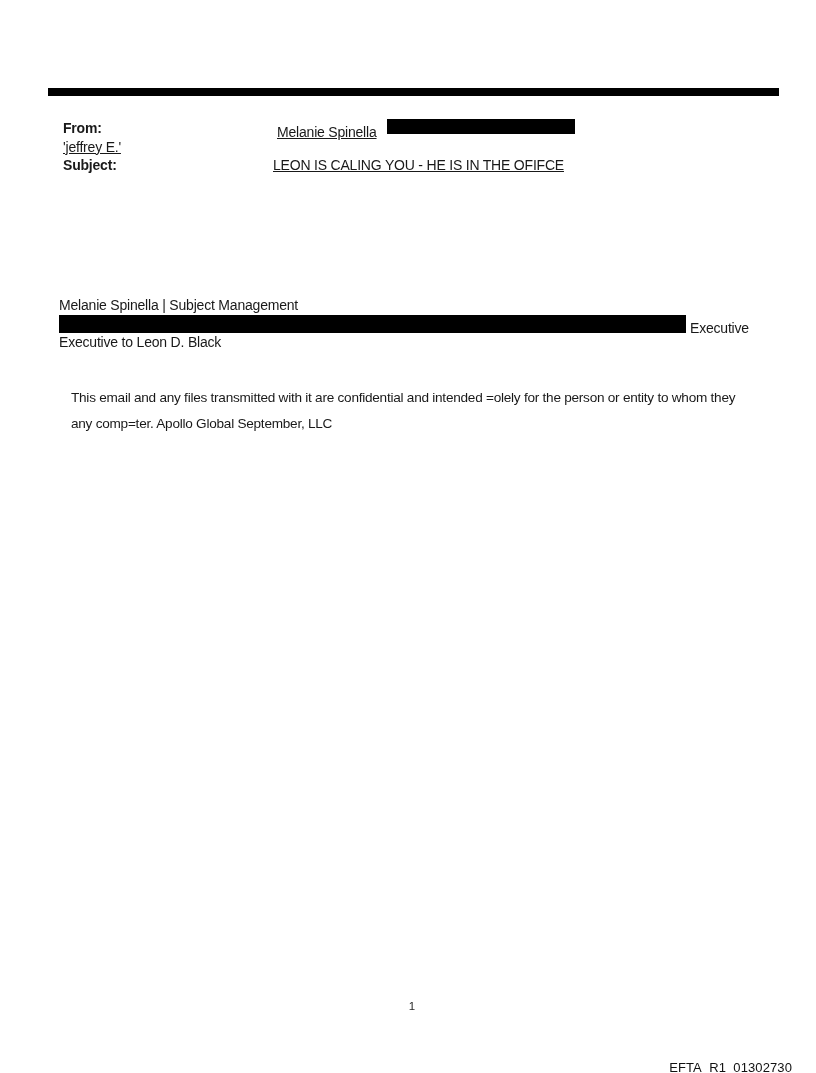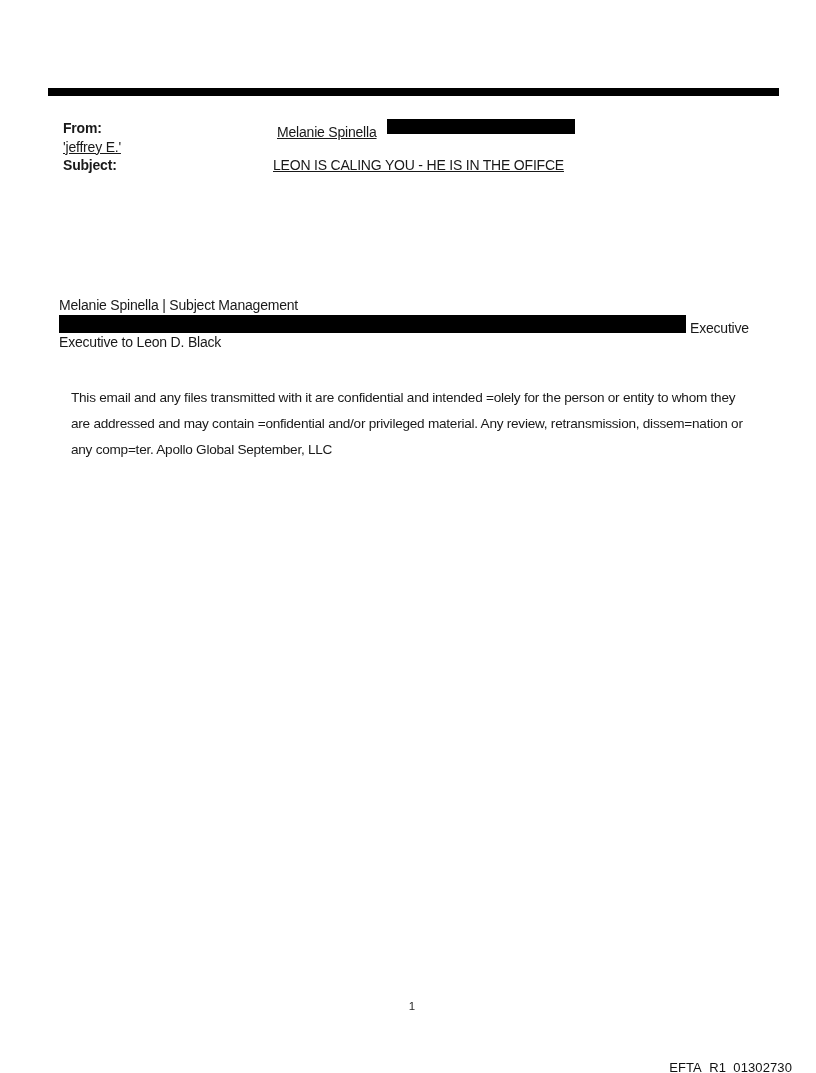--- a/index.html
+++ b/index.html
@@ -122,21 +122,20 @@
     <div class="sig-line">Melanie Spinella | Subject Management</div>
     <div class="sig-redline">
       <span class="redaction-long" style="background-color: rgb(0, 0, 0);"></span>
       <span>Executive</span>
     </div>
     <div class="sig-line">Executive to Leon D. Black</div>
   </div>
 
   <div class="disclaimer-block">
     <div class="disclaimer-line">This email and any files transmitted with it are confidential and intended =olely for the person or entity to whom they</div>
-    <div class="disclaimer-line">are addressed and may contain =onfidential and/or privileged material. Any review, retransmission, dissem=nation or</div>
     <div class="disclaimer-line">any comp=ter. Apollo Global September, LLC</div>
   </div>
 
   <div class="page-number">1</div>
 
   <div class="bates-number">EFTA_R1_01302730</div>
 
 </div>
 
 </body></html>

